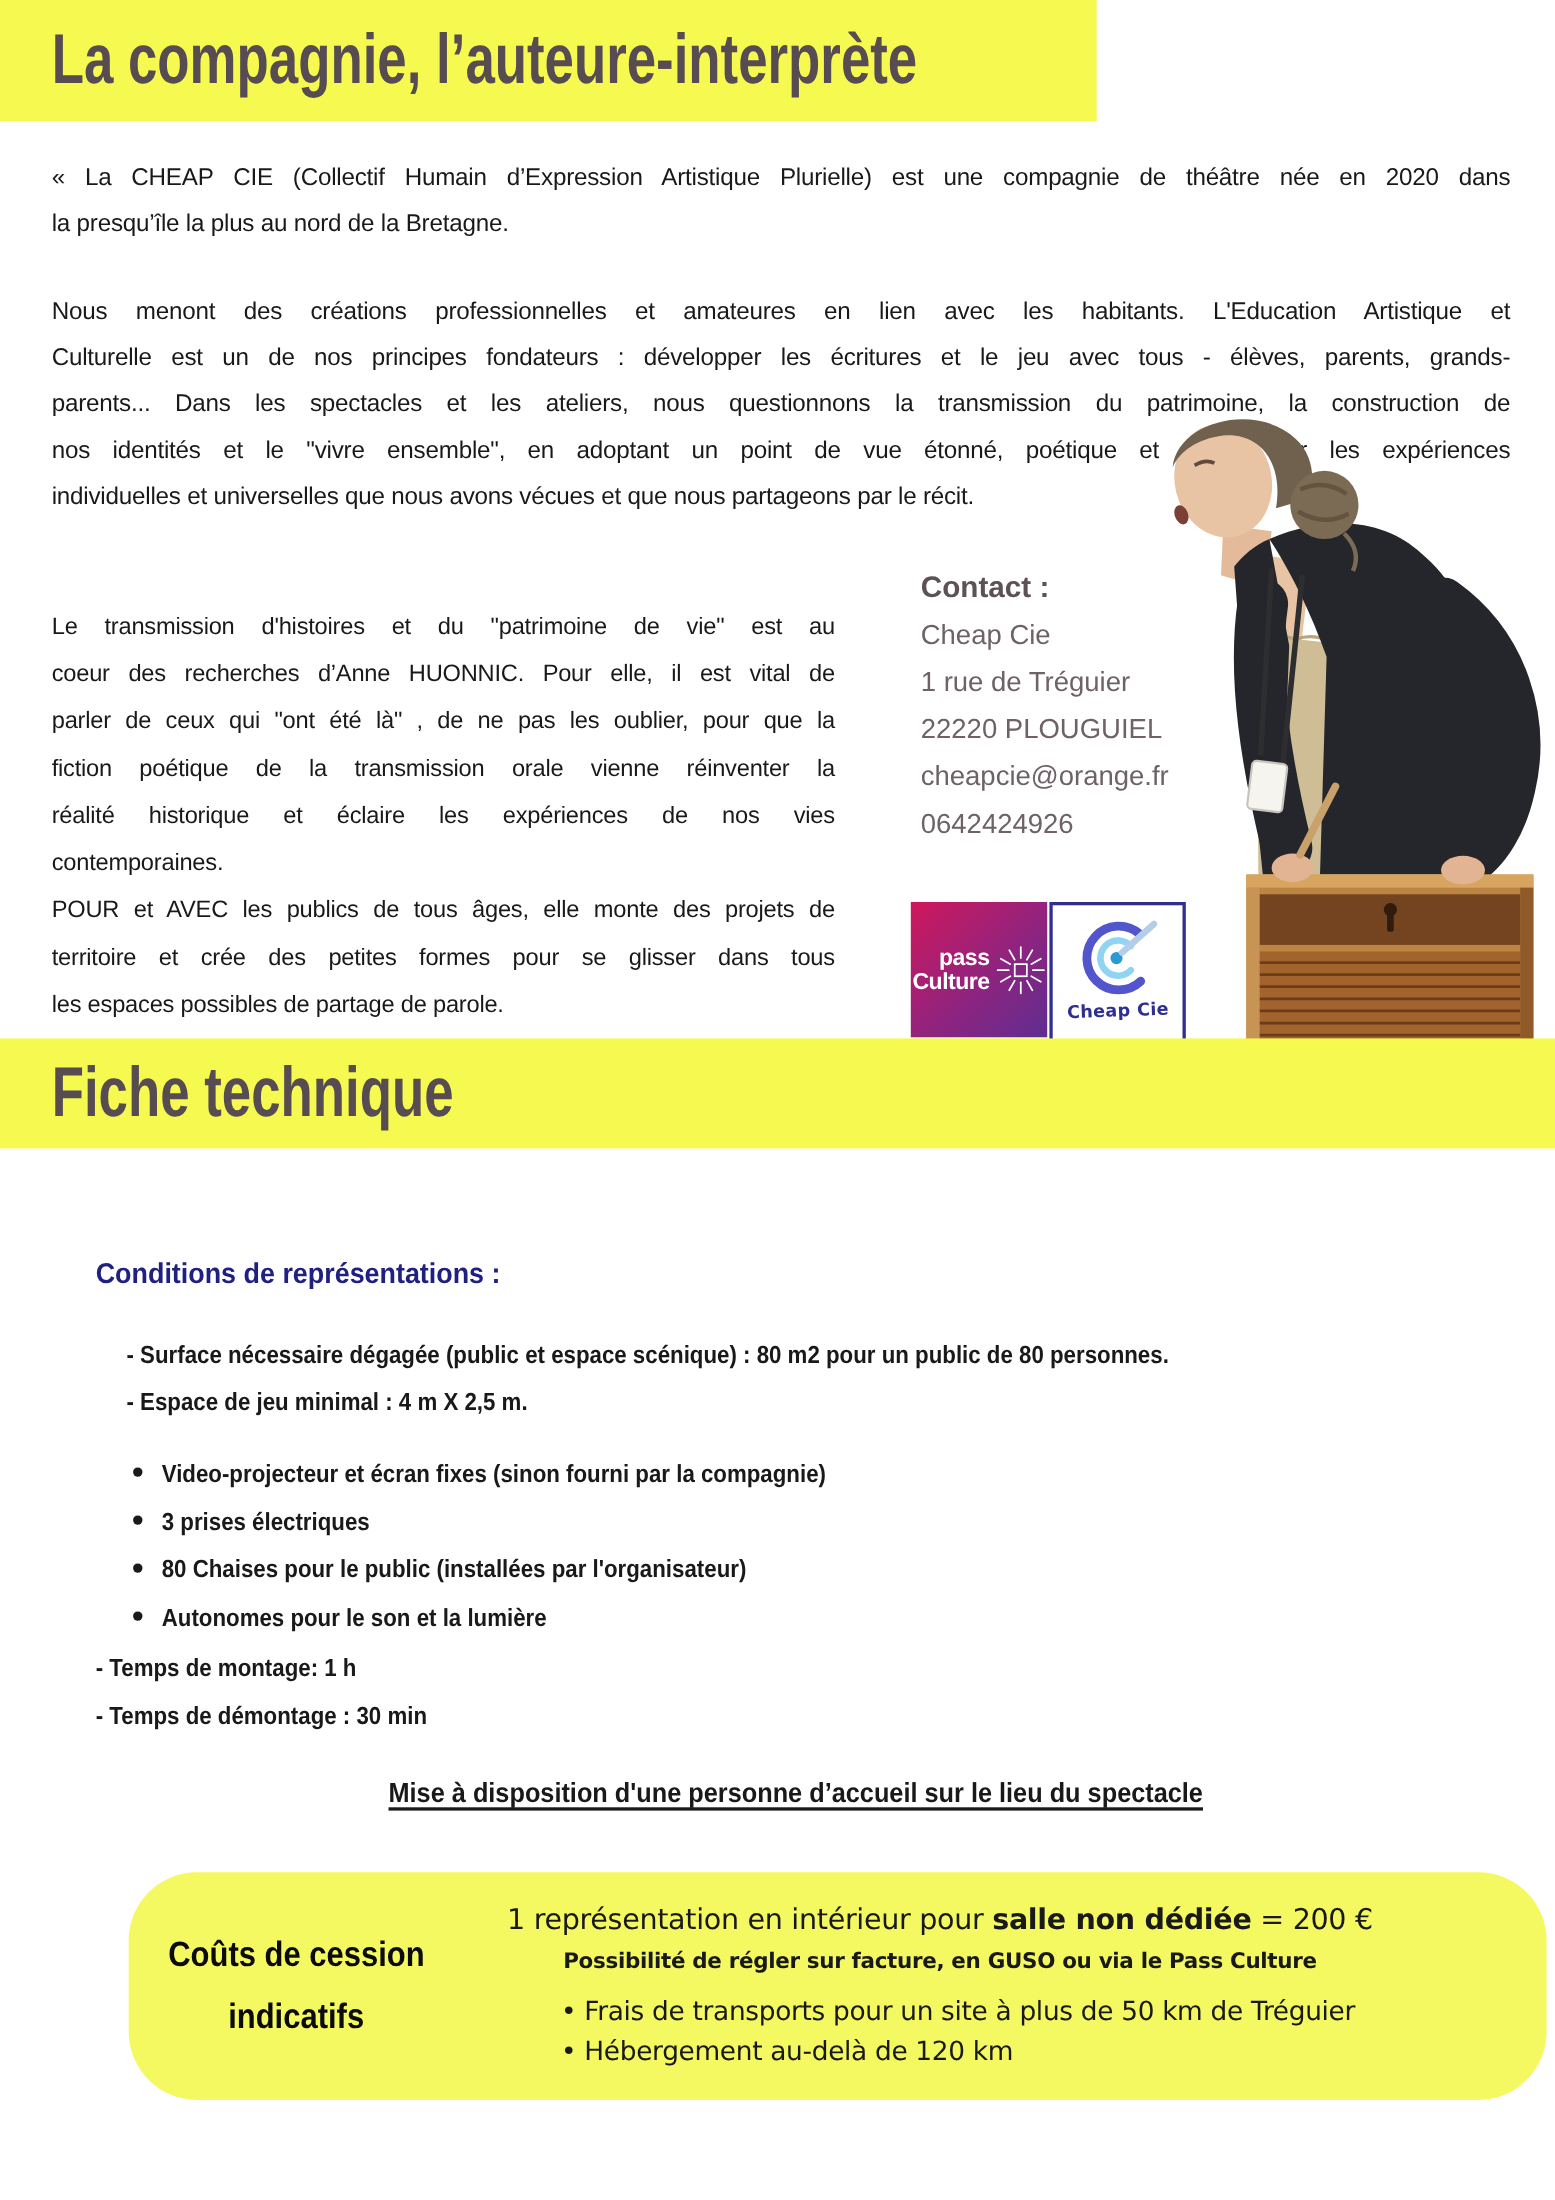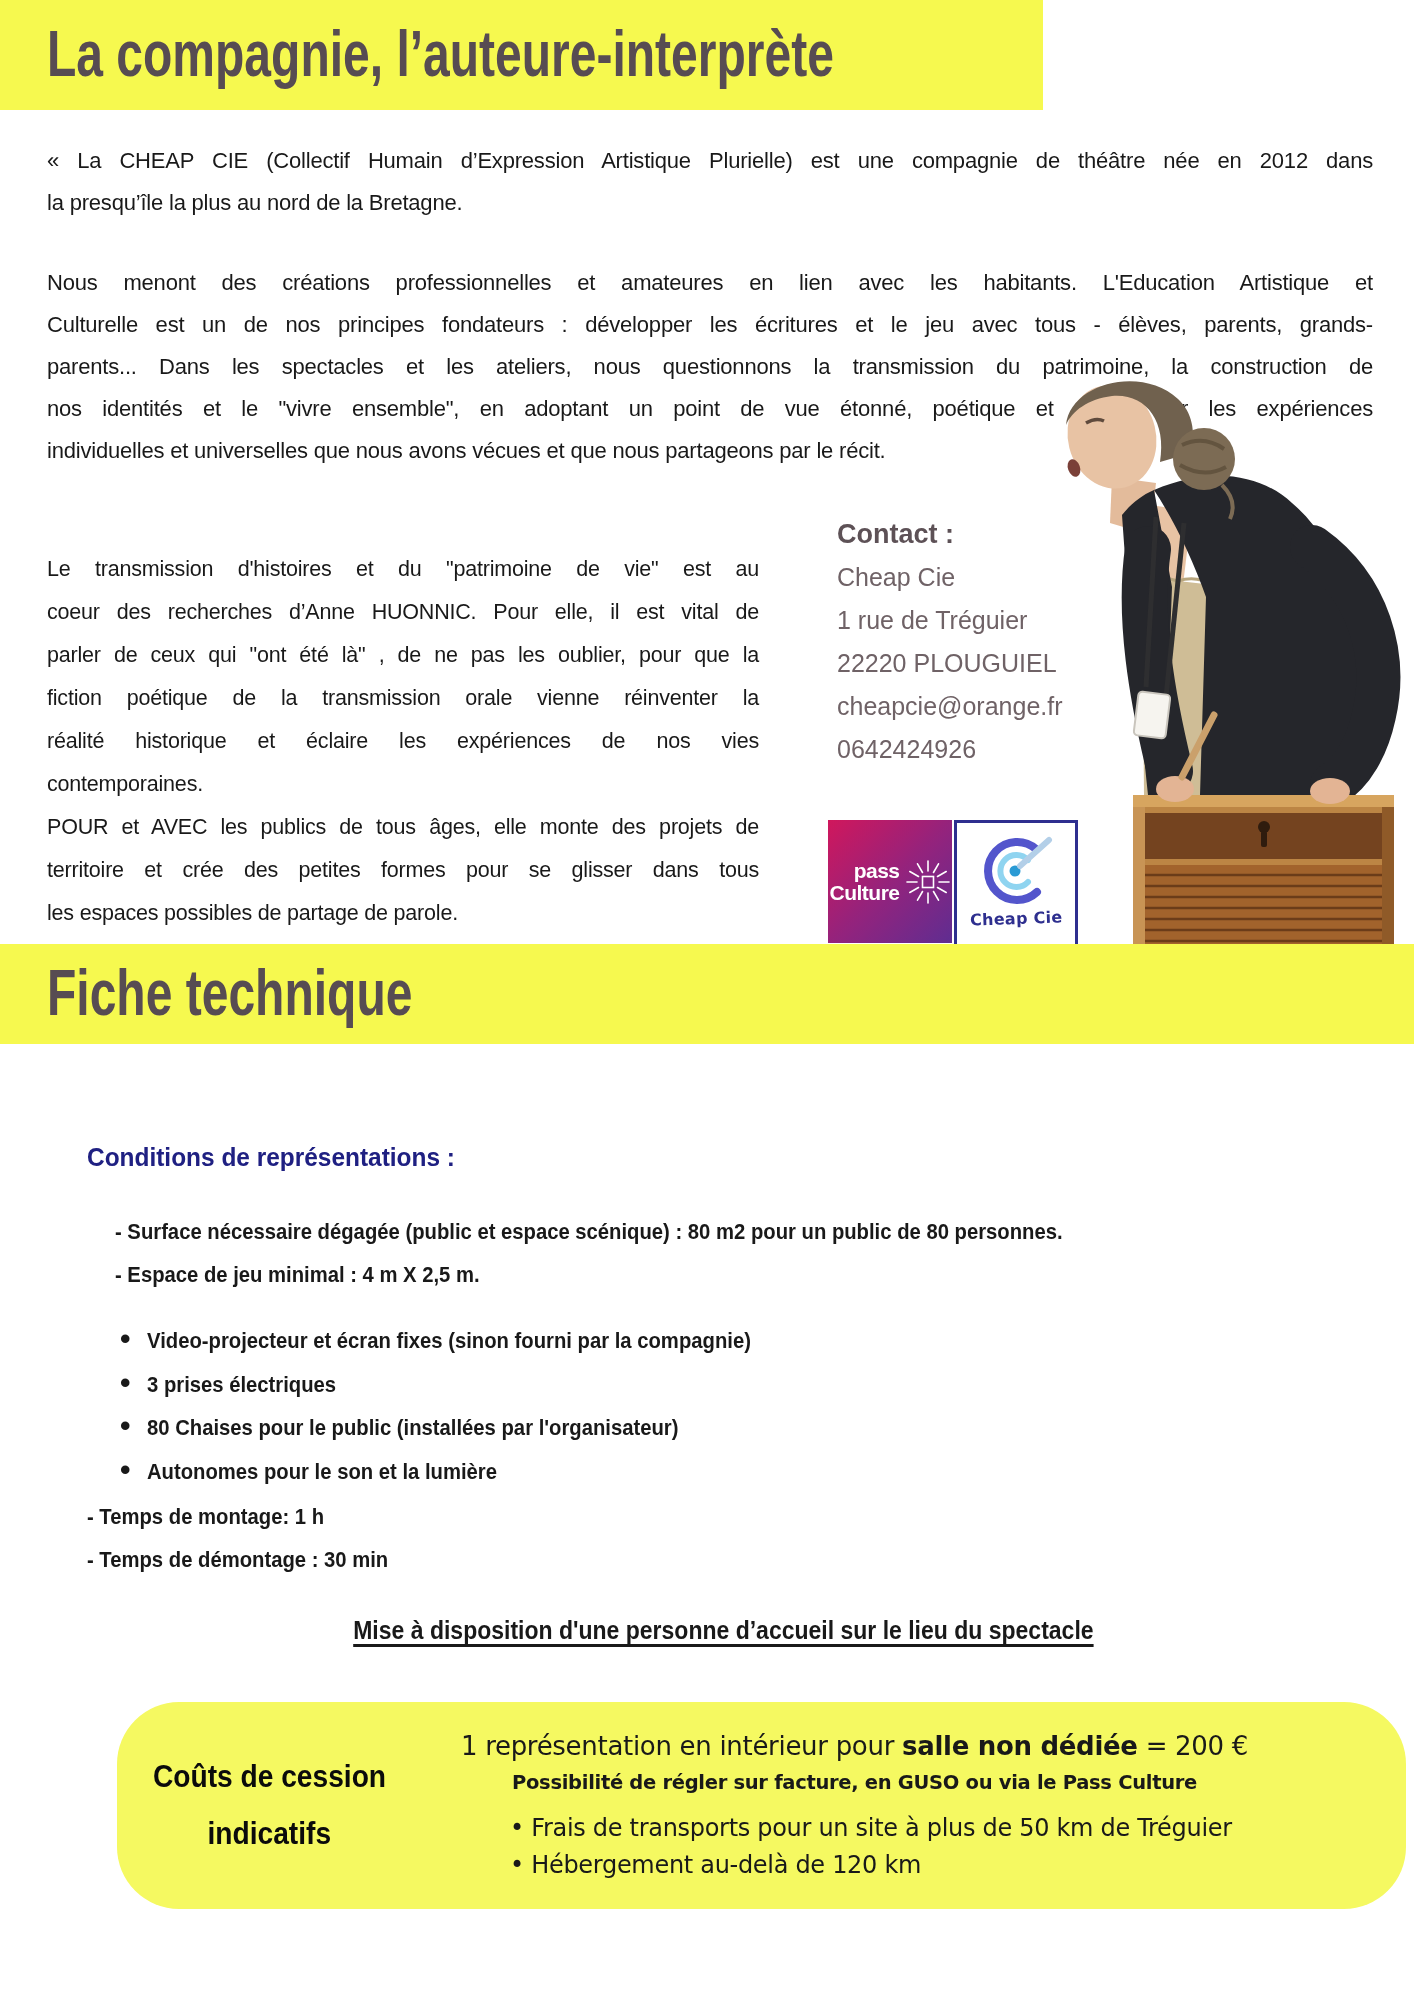--- a/index.html
+++ b/index.html
@@ -1,20 +1,20 @@
 <!DOCTYPE html>
 <html style="--yellow-band: #f6f94f; --box-yellow: #f5f961; --heading: #574c52; --navy: #1f2082; --text: #191919; --contact-text: #6f6266; --contact-label: #5d5156; --pass-pink: #d0175c; --pass-purple: #5f2d91; --cheap-blue: #2e2f8f;"><head>
 <meta charset="utf-8">
 <style>
   html,body{margin:0;padding:0;background:#ffffff;}
   .page{position:relative;width:1414px;height:2000px;background:#fff;overflow:hidden;
         font-family:"Liberation Sans",sans-serif;color:var(--text,#191919);}
 
   
-  .band{position:absolute;left:0;background:var(--yellow-band,#f6f94f);padding-left:46px;}
+  .band{position:absolute;left:0;background:var(--yellow-band,#f6f94f);}
   .band1{top:0;width:997px;height:110px;}
   .band2{top:944px;width:1414px;height:100px;}
   .band-title{position:absolute;left:47px;top:50%;white-space:nowrap;
               font-size:64px;font-weight:700;color:var(--heading,#574c52);
               transform:translateY(-52%) scaleX(0.75);transform-origin:0 50%;letter-spacing:0;}
 
   
   .para{position:absolute;left:47px;font-size:22px;letter-spacing:-0.2px;}
   .p1{top:140px;width:1326px;line-height:42px;}
   .p2{top:262px;width:1326px;line-height:42px;}
@@ -72,21 +72,21 @@
 </head>
 <body>
 
 <div class="page">
 
   <div class="band band1">
     <div class="band-title">La compagnie, l’auteure-interprète</div>
   </div>
 
   <div class="para p1">
-    <div class="jline">« La CHEAP CIE (Collectif Humain d’Expression Artistique Plurielle) est une compagnie de théâtre née en 2012 dans</div>
+    <div class="jline">« La CHEAP CIE (Collectif Humain d’Expression Artistique Plurielle) est une compagnie de théâtre née en 2020 dans</div>
     <div class="jline last">la presqu’île la plus au nord de la Bretagne.</div>
   </div>
 
   <div class="para p2">
     <div class="jline">Nous menont des créations professionnelles et amateures en lien avec les habitants. L'Education Artistique et</div>
     <div class="jline">Culturelle est un de nos principes fondateurs : développer les écritures et le jeu avec tous - élèves, parents, grands-</div>
     <div class="jline">parents... Dans les spectacles et les ateliers, nous questionnons la transmission du patrimoine, la construction de</div>
     <div class="jline">nos identités et le "vivre ensemble", en adoptant un point de vue étonné, poétique et décalé sur les expériences</div>
     <div class="jline last">individuelles et universelles que nous avons vécues et que nous partageons par le récit.</div>
   </div>

